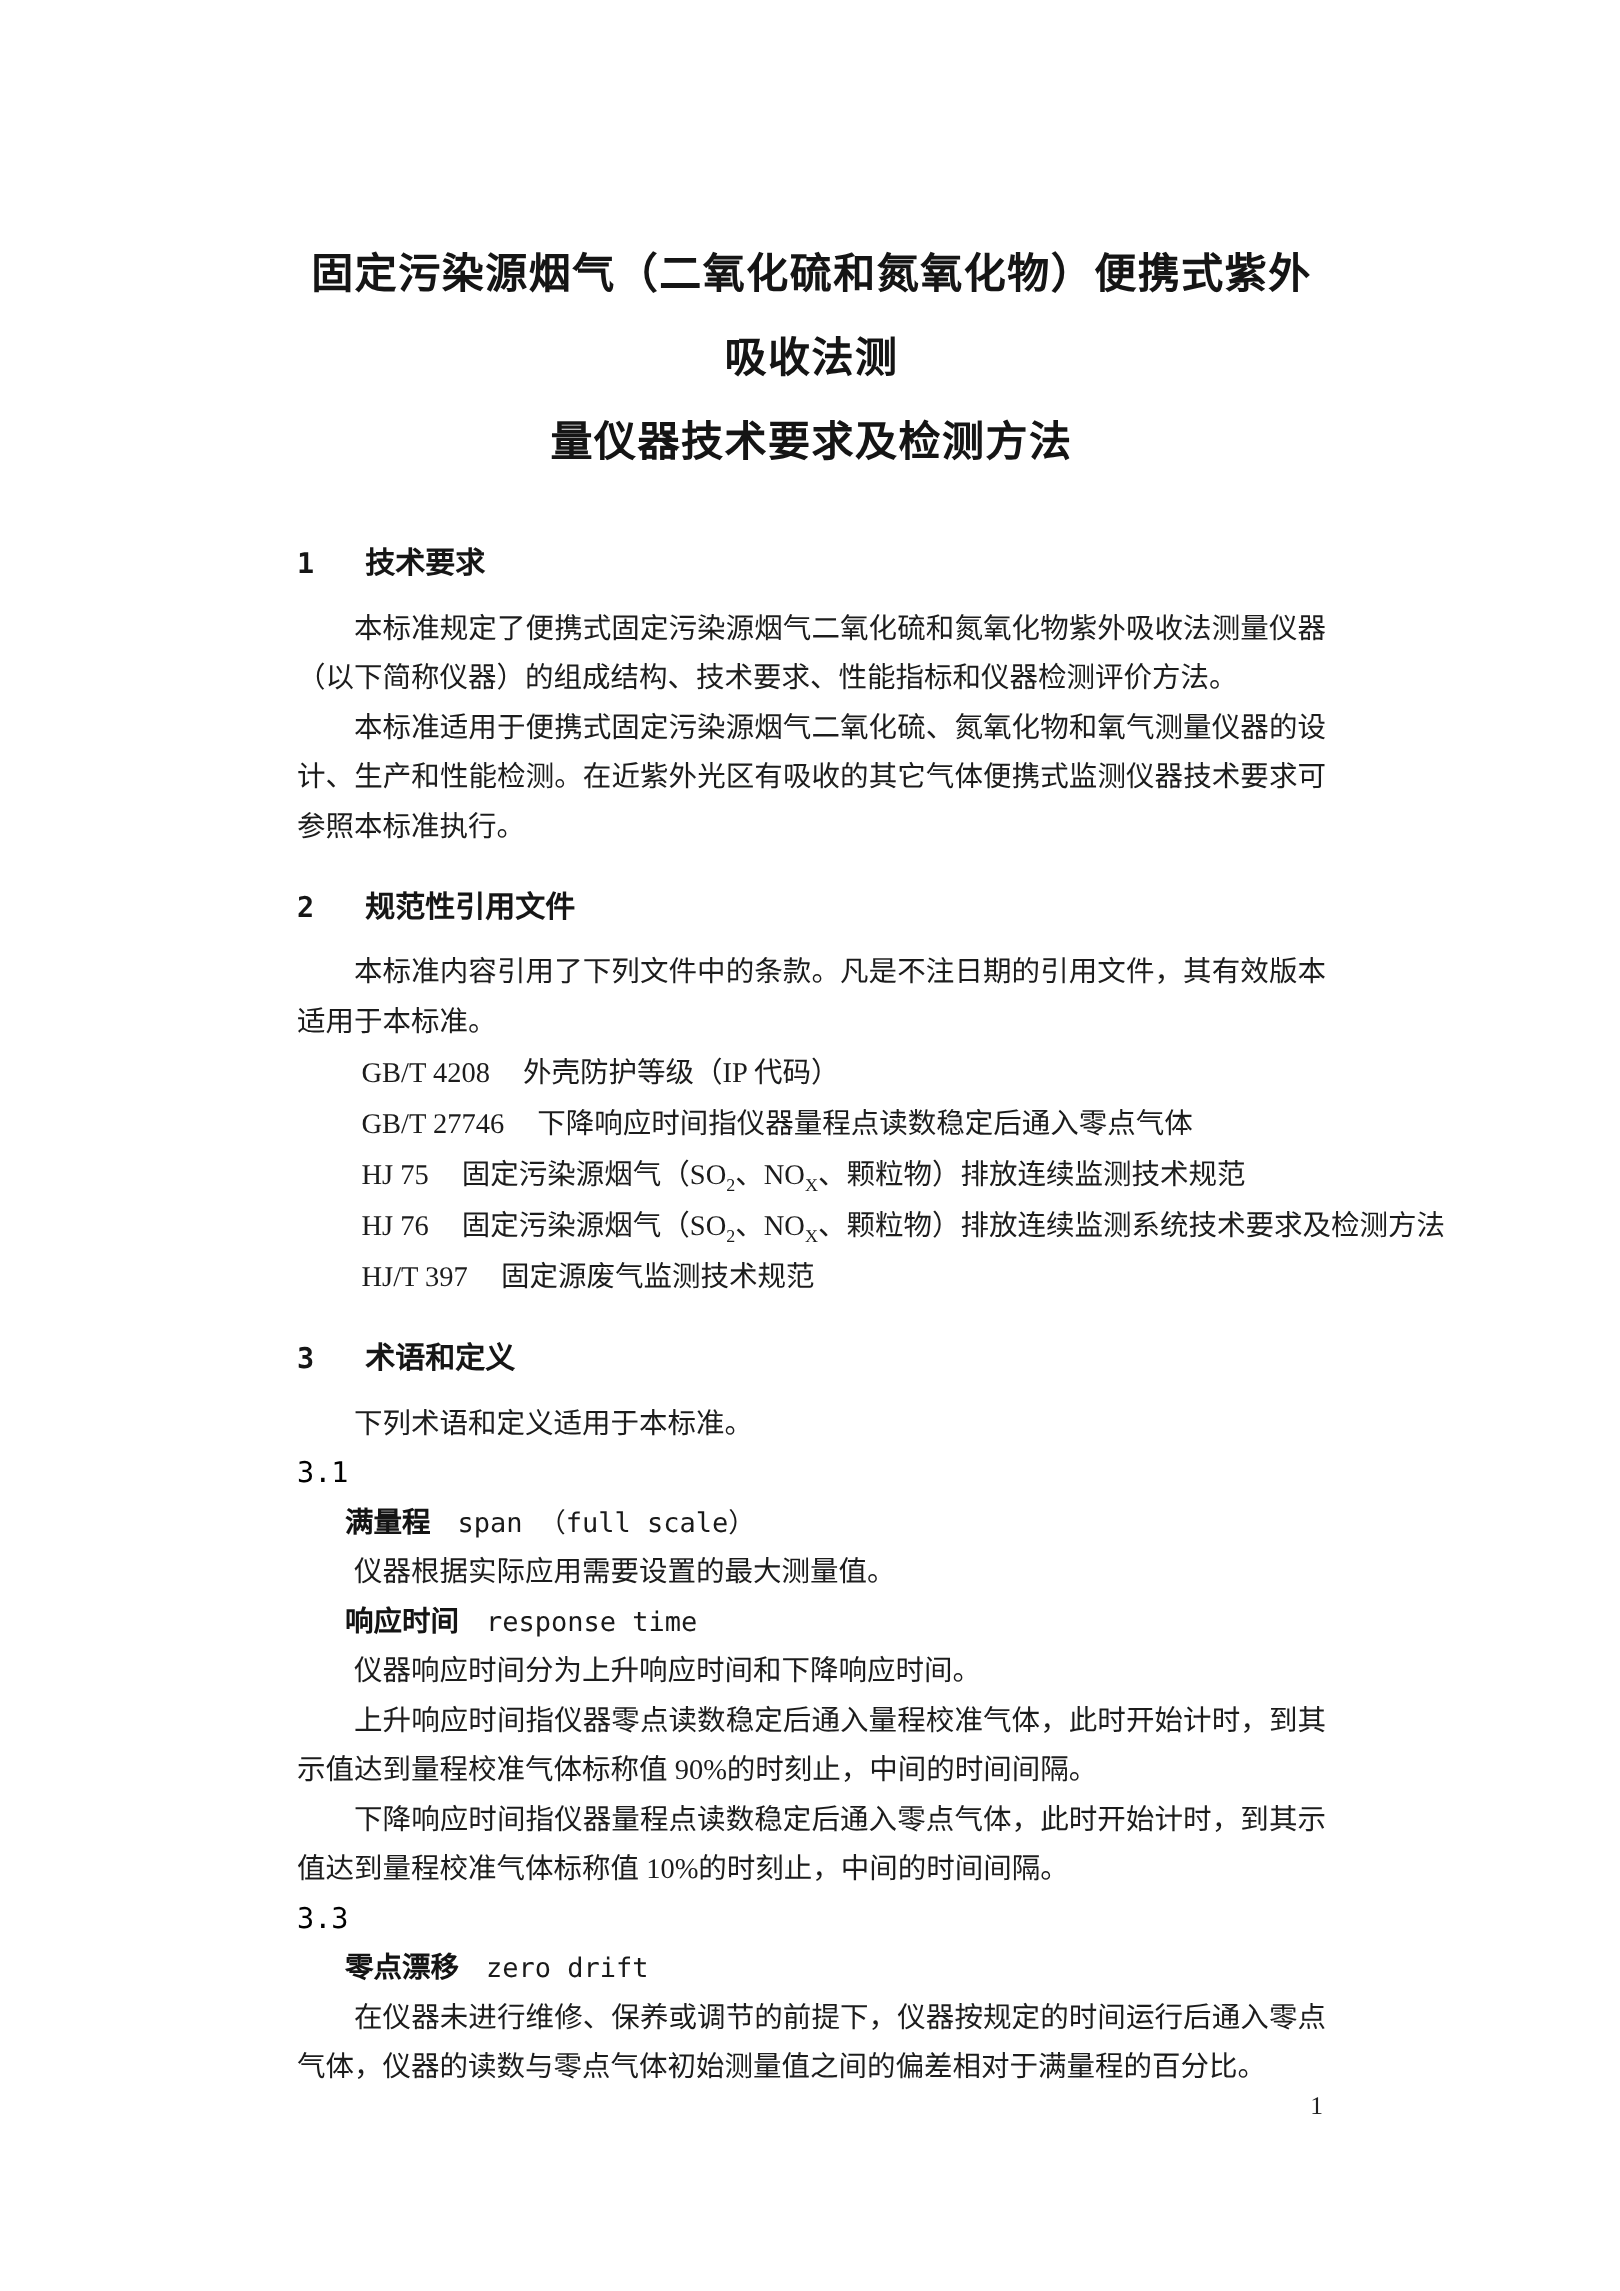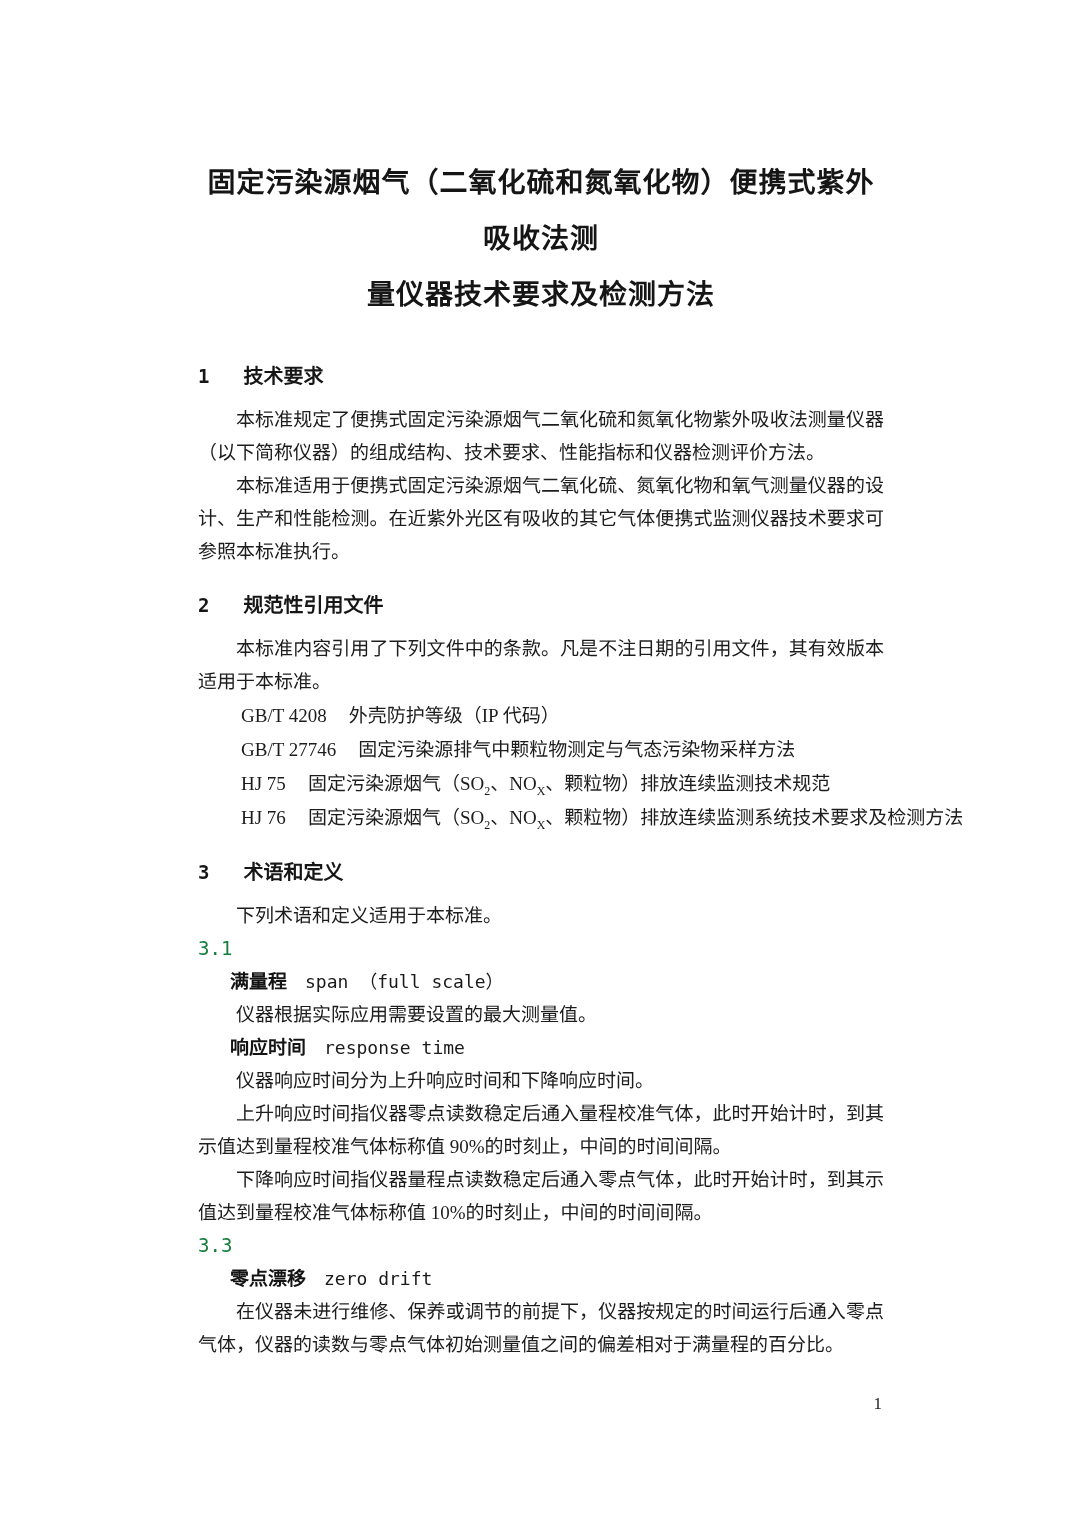--- a/index.html
+++ b/index.html
@@ -63,21 +63,21 @@
   .ref-code { margin-right: 22px; }
   .ref-title sub {
     font-size: 12px;
     line-height: 0;
   }
   
   .term-num {
     font-family: "DejaVu Sans Mono", monospace;
     font-size: 19px;
     line-height: 33px;
-    color: #15803d;
+    color: #000000;
   }
   .term-head {
     font-size: 19px;
     line-height: 33px;
     padding-left: 32px;
   }
   .term-zh {
     font-family: "Liberation Sans", "DejaVu Sans", sans-serif;
     font-weight: 700;
     font-size: 19px;
@@ -127,23 +127,24 @@
   </section>
 
   <section>
     <h2 class="sec-head">
       <span class="sec-num">2</span>
       <span class="sec-title">规范性引用文件</span>
     </h2>
     <p class="body-para">本标准内容引用了下列文件中的条款。凡是不注日期的引用文件，其有效版本适用于本标准。</p>
     <div class="ref-list" id="ref-list">
         <div class="ref-row"><span class="ref-code">GB/T 4208</span><span class="ref-title"><span>外壳防护等级（IP 代码）</span></span></div>
-        <div class="ref-row"><span class="ref-code">GB/T 27746</span><span class="ref-title"><span>固定污染源排气中颗粒物测定与气态污染物采样方法</span></span></div>
+        <div class="ref-row"><span class="ref-code">GB/T 27746</span><span class="ref-title"><span>下降响应时间指仪器量程点读数稳定后通入零点气体</span></span></div>
         <div class="ref-row"><span class="ref-code">HJ 75</span><span class="ref-title"><span>固定污染源烟气（SO</span><sub>2</sub><span>、NO</span><sub>X</sub><span>、颗粒物）排放连续监测技术规范</span></span></div>
         <div class="ref-row"><span class="ref-code">HJ 76</span><span class="ref-title"><span>固定污染源烟气（SO</span><sub>2</sub><span>、NO</span><sub>X</sub><span>、颗粒物）排放连续监测系统技术要求及检测方法</span></span></div>
+        <div class="ref-row"><span class="ref-code">HJ/T 397</span><span class="ref-title"><span>固定源废气监测技术规范</span></span></div>
       </div>
   </section>
 
   <section>
     <h2 class="sec-head">
       <span class="sec-num">3</span>
       <span class="sec-title">术语和定义</span>
     </h2>
     <p class="body-para">下列术语和定义适用于本标准。</p>
     <div id="term-list">

